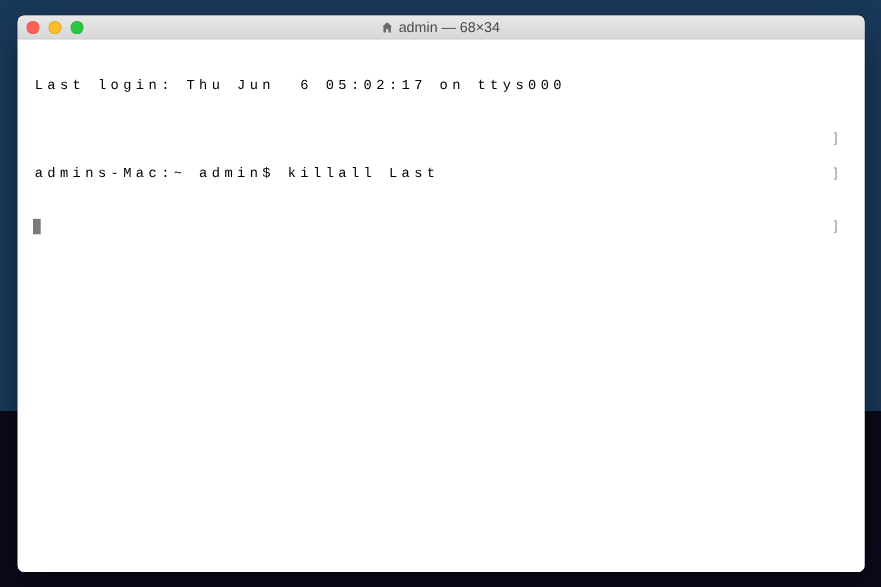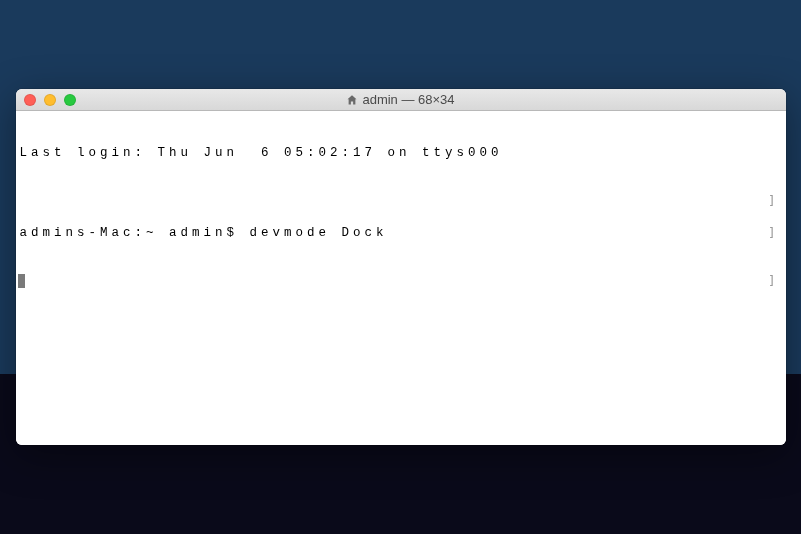--- a/index.html
+++ b/index.html
@@ -8,21 +8,21 @@
       height: 534px;
       background: linear-gradient(to bottom, #1a3a5c 0%, #1a3a5c 70%, #0a0a1a 70%, #0a0a1a 100%);
       font-family: -apple-system, BlinkMacSystemFont, "Helvetica Neue", sans-serif;
       display: flex;
       align-items: center;
       justify-content: center;
       overflow: hidden;
     }
     .window {
       width: 770px;
-      height: 356px;
+      height: 506px;
       background: #ffffff;
       border-radius: 6px;
       box-shadow: 0 10px 40px rgba(0,0,0,0.4), 0 0 0 1px rgba(0,0,0,0.1);
       overflow: hidden;
       display: flex;
       flex-direction: column;
     }
     .titlebar {
       height: 22px;
       background: linear-gradient(to bottom, #e8e8e8, #d8d8d8);
@@ -58,21 +58,21 @@
       gap: 4px;
     }
     .home-icon {
       width: 12px;
       height: 12px;
       display: inline-flex;
     }
     .terminal-body {
       flex: 1;
       background: #ffffff;
-      padding: 2px 4px;
+      padding: 2px 16px;
       position: relative;
       overflow: hidden;
     }
     .terminal-content {
       font-family: "Menlo", "Monaco", "Courier New", monospace;
       font-size: 12.5px;
       line-height: 16px;
       letter-spacing: 4px;
       color: #000000;
       white-space: pre;
@@ -121,18 +121,18 @@
           <path fill="#6a6a6a" d="M8 1.5 L14 7 L12.5 7 L12.5 14 L9.5 14 L9.5 10 L6.5 10 L6.5 14 L3.5 14 L3.5 7 L2 7 Z"></path>
         </svg>
       </span>
       <span>admin — 68×34</span>
     </div>
   </div>
   <div class="terminal-body">
     <div class="terminal-content">
       <span class="line"><span>Last login: Thu Jun  6 05:02:17 on ttys000</span><span class="bracket-mark"></span></span>
       <span class="line"><span class="bracket-mark">]</span></span>
-      <span class="line"><span>admins-Mac:~ admin$ devmode Dock</span><span class="bracket-mark">]</span></span>
+      <span class="line"><span>admins-Mac:~ admin$ killall Last</span><span class="bracket-mark">]</span></span>
       <span class="line"><span class="cursor"></span><span class="bracket-mark">]</span></span>
     </div>
     <div class="scrollbar"></div>
   </div>
 </div>
 
 </body></html>

